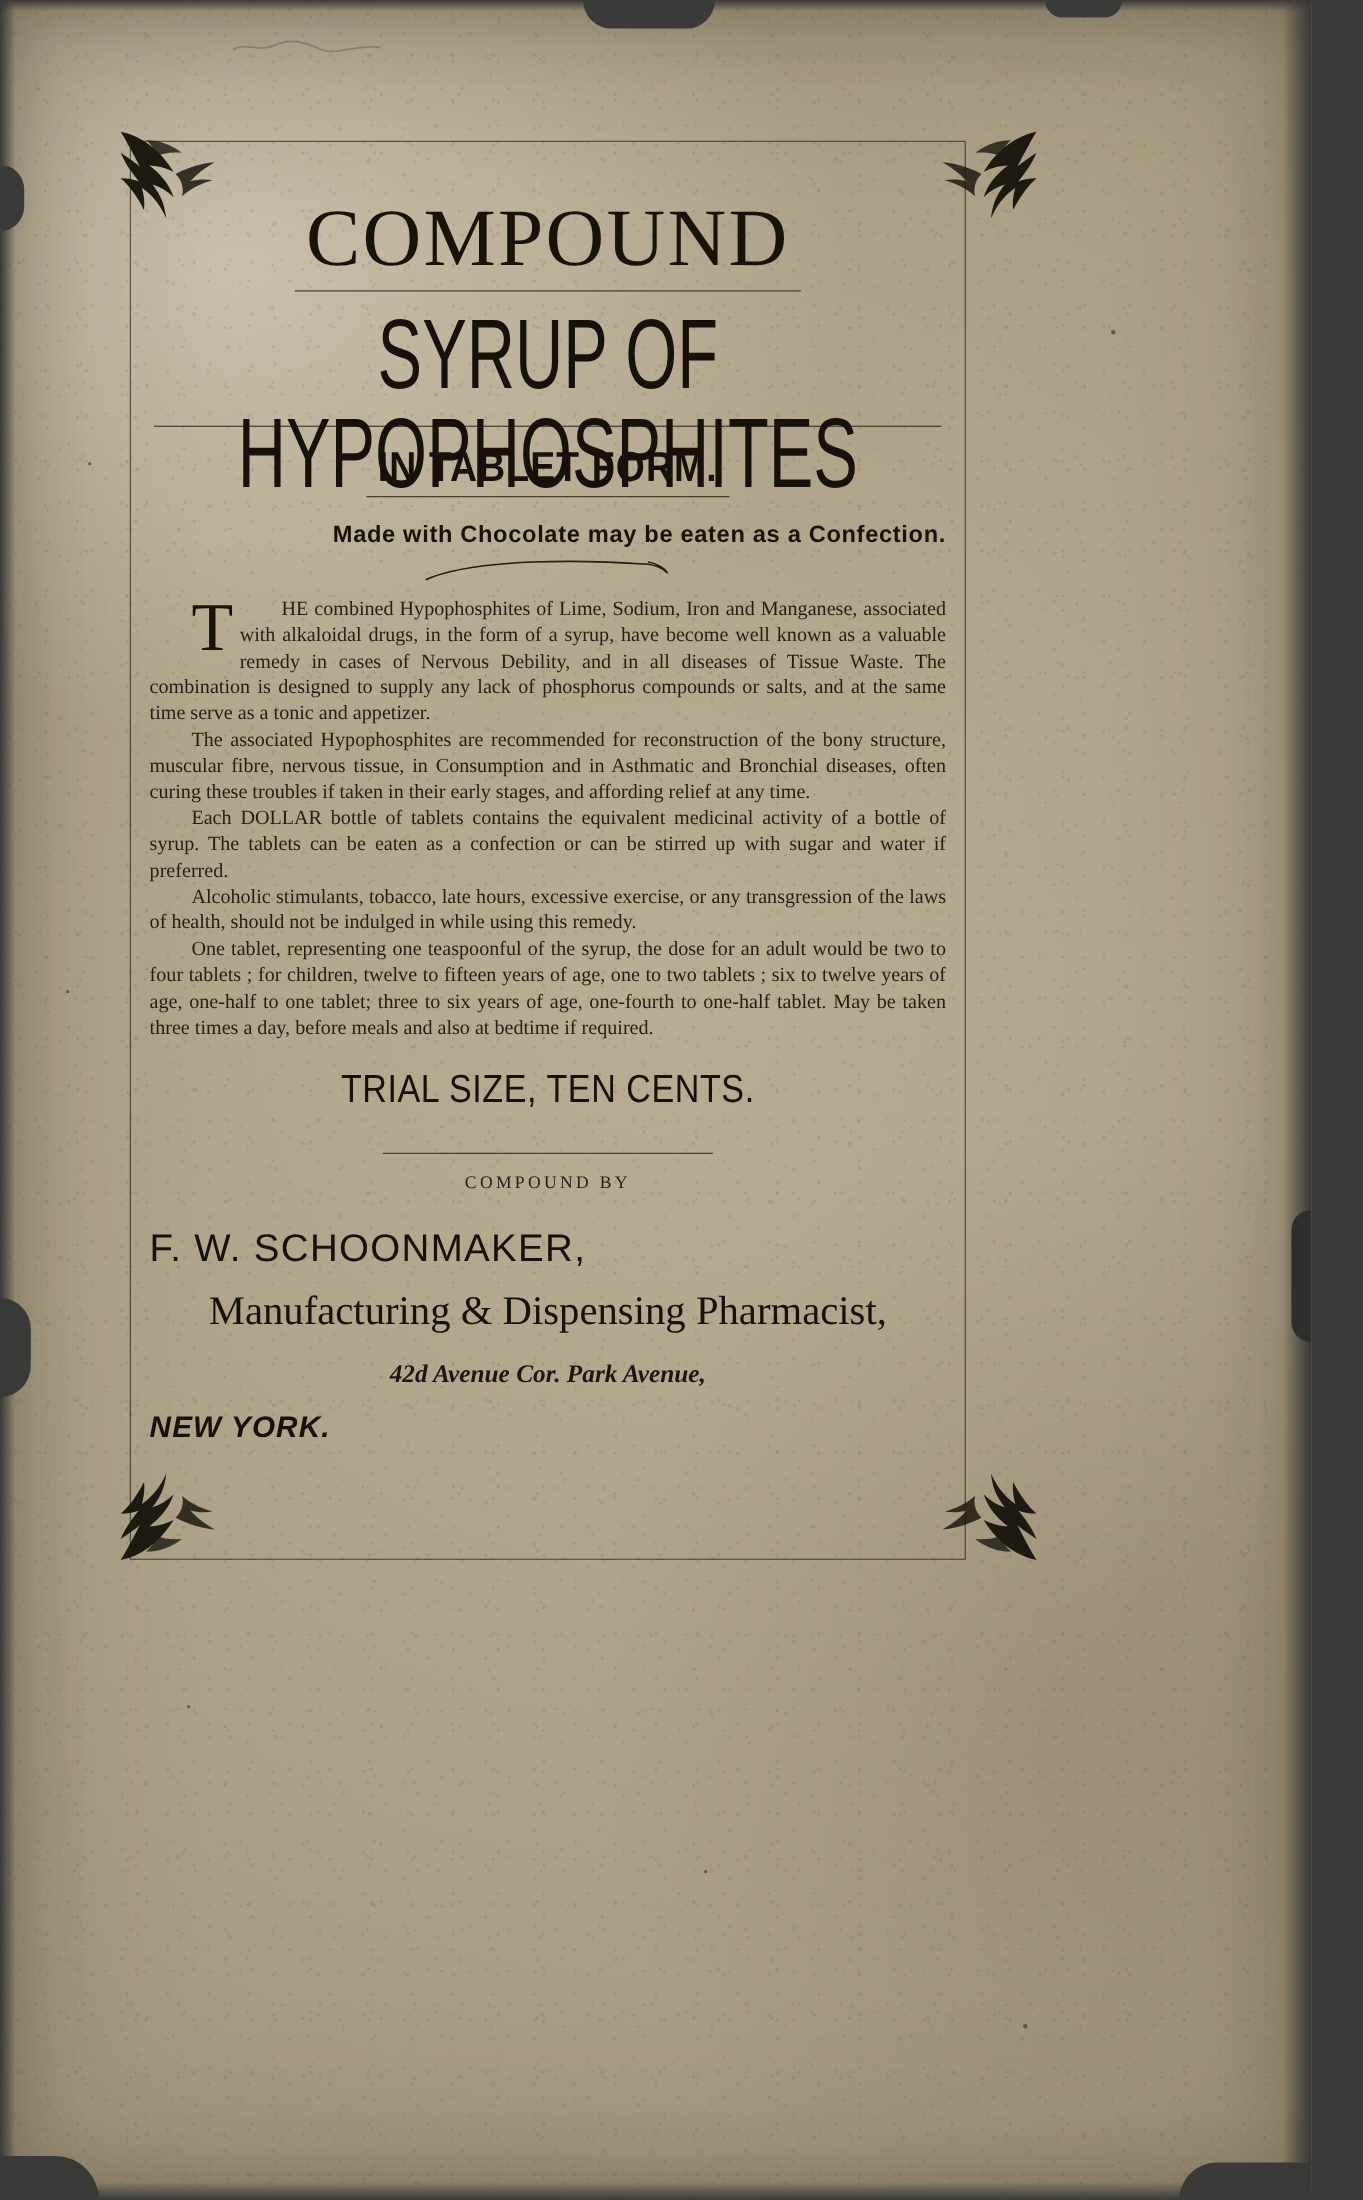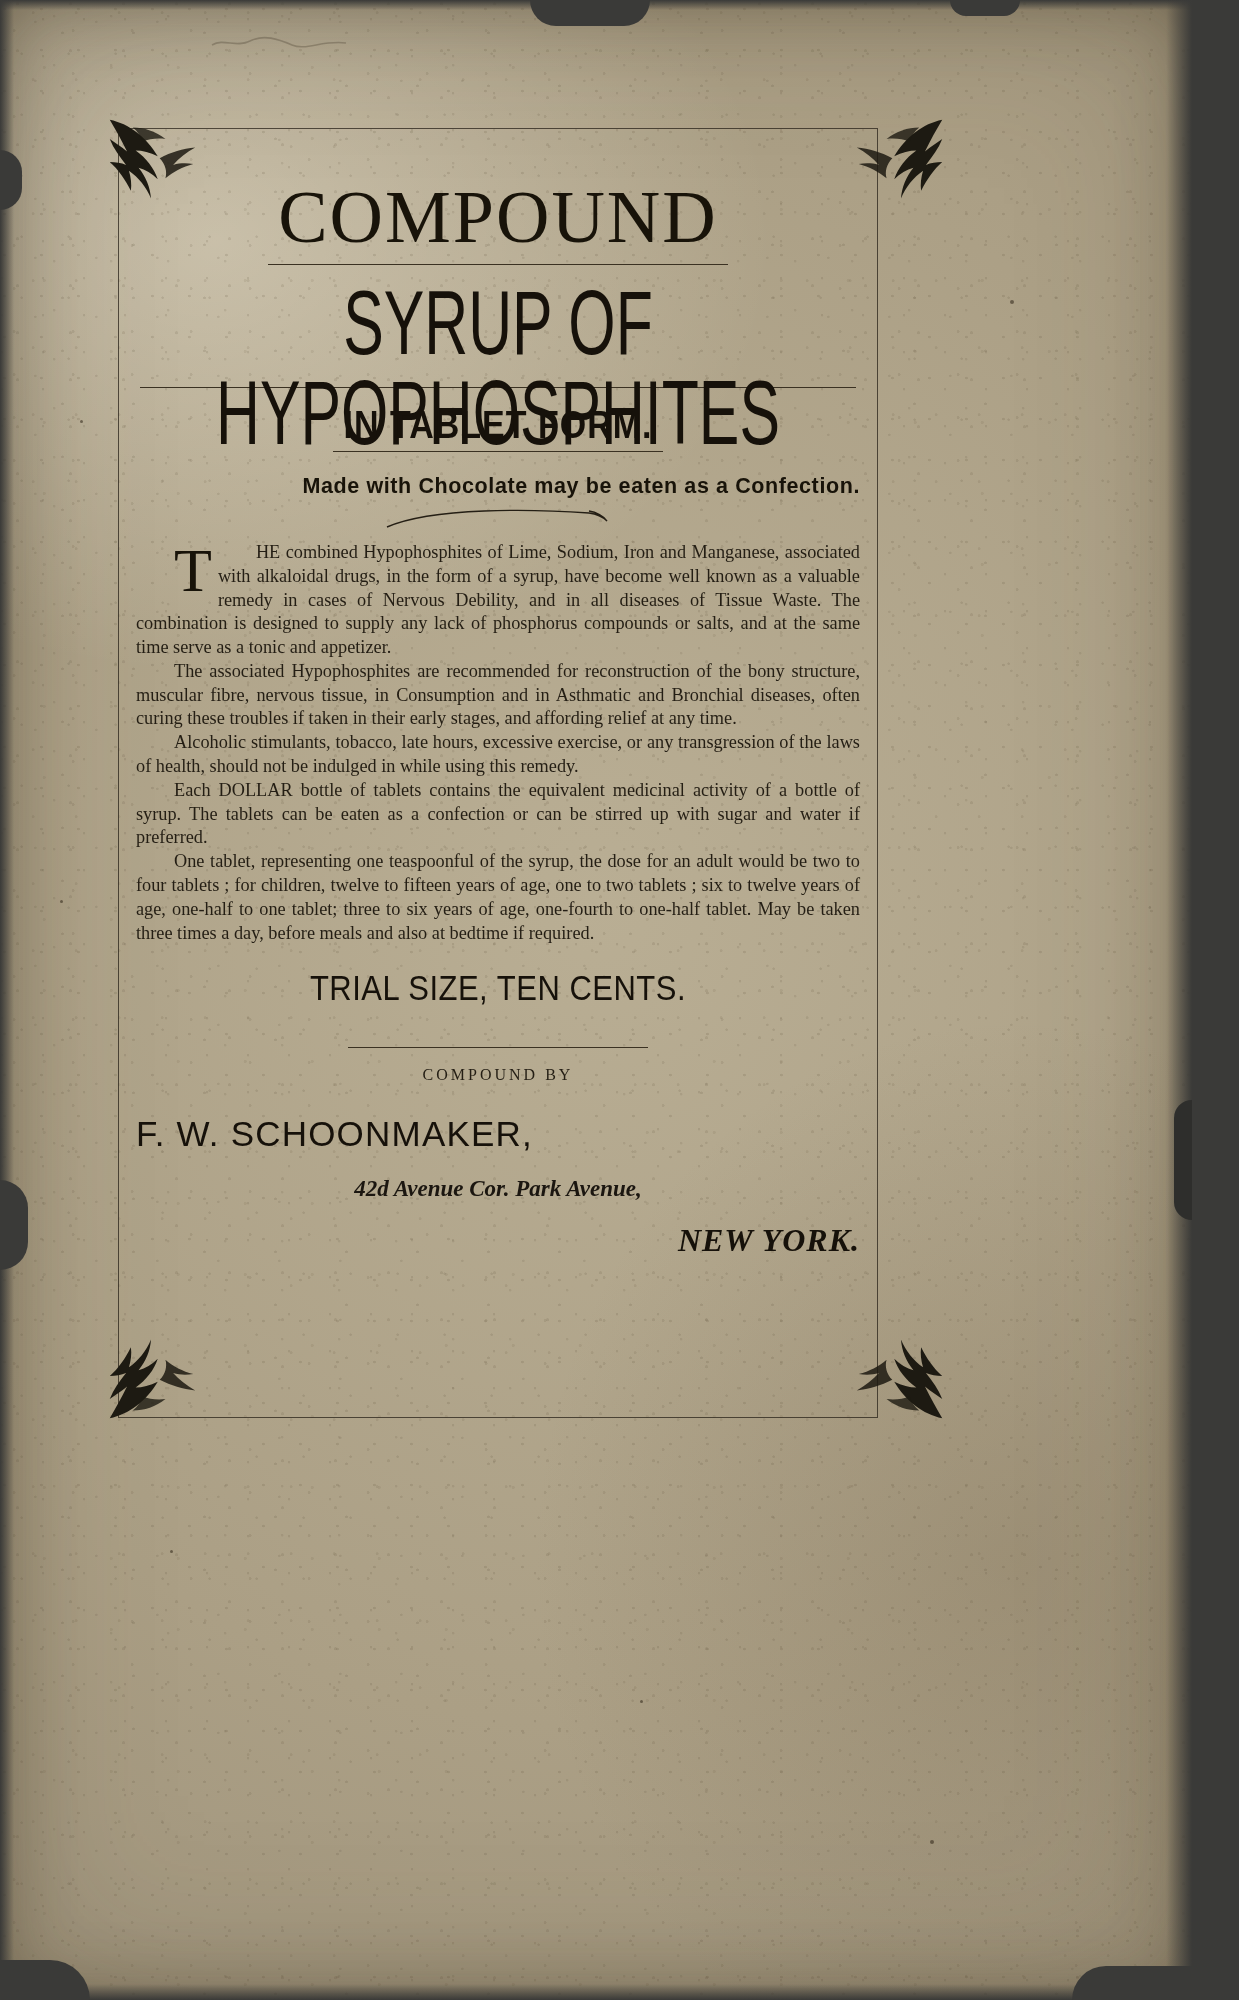--- a/index.html
+++ b/index.html
@@ -204,25 +204,25 @@
   .t-addr {
     text-align: center;
     font-family: "Liberation Serif", serif;
     font-style: italic;
     font-weight: bold;
     font-size: 23px;
     margin: 22px 0 0;
     color: #1b1610;
   }
   .t-city {
-    text-align: right;
-    font-family: Liberation Serif, serif;
+    text-align: left;
+    font-family: Liberation Sans, sans-serif;
     font-style: italic;
     font-weight: bold;
-    font-size: 32px;
+    font-size: 27px;
     letter-spacing: 1px;
     margin: 20px 0 0;
     color: #16110a;
   }
 
   
   #scribble {
     position: absolute;
     left: 210px; top: 36px;
     width: 140px; height: 14px;
@@ -318,28 +318,29 @@
 
     <div class="swashwrap">
       <svg width="230" height="22" viewBox="0 0 230 22">
         <path d="M4 18 C 50 -2, 150 0, 206 4 C 214 5, 220 8, 224 12 C 221 7, 213 3, 206 2" fill="none" stroke="#241e14" stroke-width="1.4"></path>
       </svg>
     </div>
 
     <div class="body-text">
       <p class="first-par"><span class="dropcap">T</span><span>HE combined Hypophosphites of Lime, Sodium, Iron and Manganese, associated with alkaloidal drugs, in the form of a syrup, have become well known as a valuable remedy in cases of Nervous Debility, and in all diseases of Tissue Waste.   The combination is designed to supply any lack of phosphorus compounds or salts, and at the same time serve as a tonic and appetizer.</span></p>
       <p>The associated Hypophosphites are recommended for reconstruction of the bony structure, muscular fibre, nervous tissue, in Consumption and in Asthmatic and Bronchial diseases, often curing these troubles if taken in their early stages, and affording relief at any time.</p>
+      <p>Each DOLLAR bottle of tablets contains the equivalent medicinal activity of a bottle of syrup.   The tablets can be eaten as a confection or can be stirred up with sugar and water if preferred.</p>
       <p>Alcoholic stimulants, tobacco, late hours, excessive exercise, or any transgression of the laws of health, should not be indulged in while using this remedy.</p>
-      <p>Each DOLLAR bottle of tablets contains the equivalent medicinal activity of a bottle of syrup.   The tablets can be eaten as a confection or can be stirred up with sugar and water if preferred.</p>
       <p>One tablet, representing one teaspoonful of the syrup, the dose for an adult would be two to four tablets ; for children, twelve to fifteen years of age, one to two tablets ; six to twelve years of age, one-half to one tablet; three to six years of age, one-fourth to one-half tablet.  May be taken three times a day, before meals and also at bedtime if required.</p>
     </div>
 
     <div class="t-trial">TRIAL SIZE, TEN CENTS.</div>
 
     <div class="divider"></div>
 
     <div class="t-prepared">COMPOUND BY</div>
     <div class="t-name">F. W. SCHOONMAKER,</div>
+    <div class="t-pharm">Manufacturing &amp; Dispensing Pharmacist,</div>
     <div class="t-addr">42d Avenue Cor. Park Avenue,</div>
     <div class="t-city">NEW YORK.</div>
 
   </div>
 </div>
 
 </body></html>

